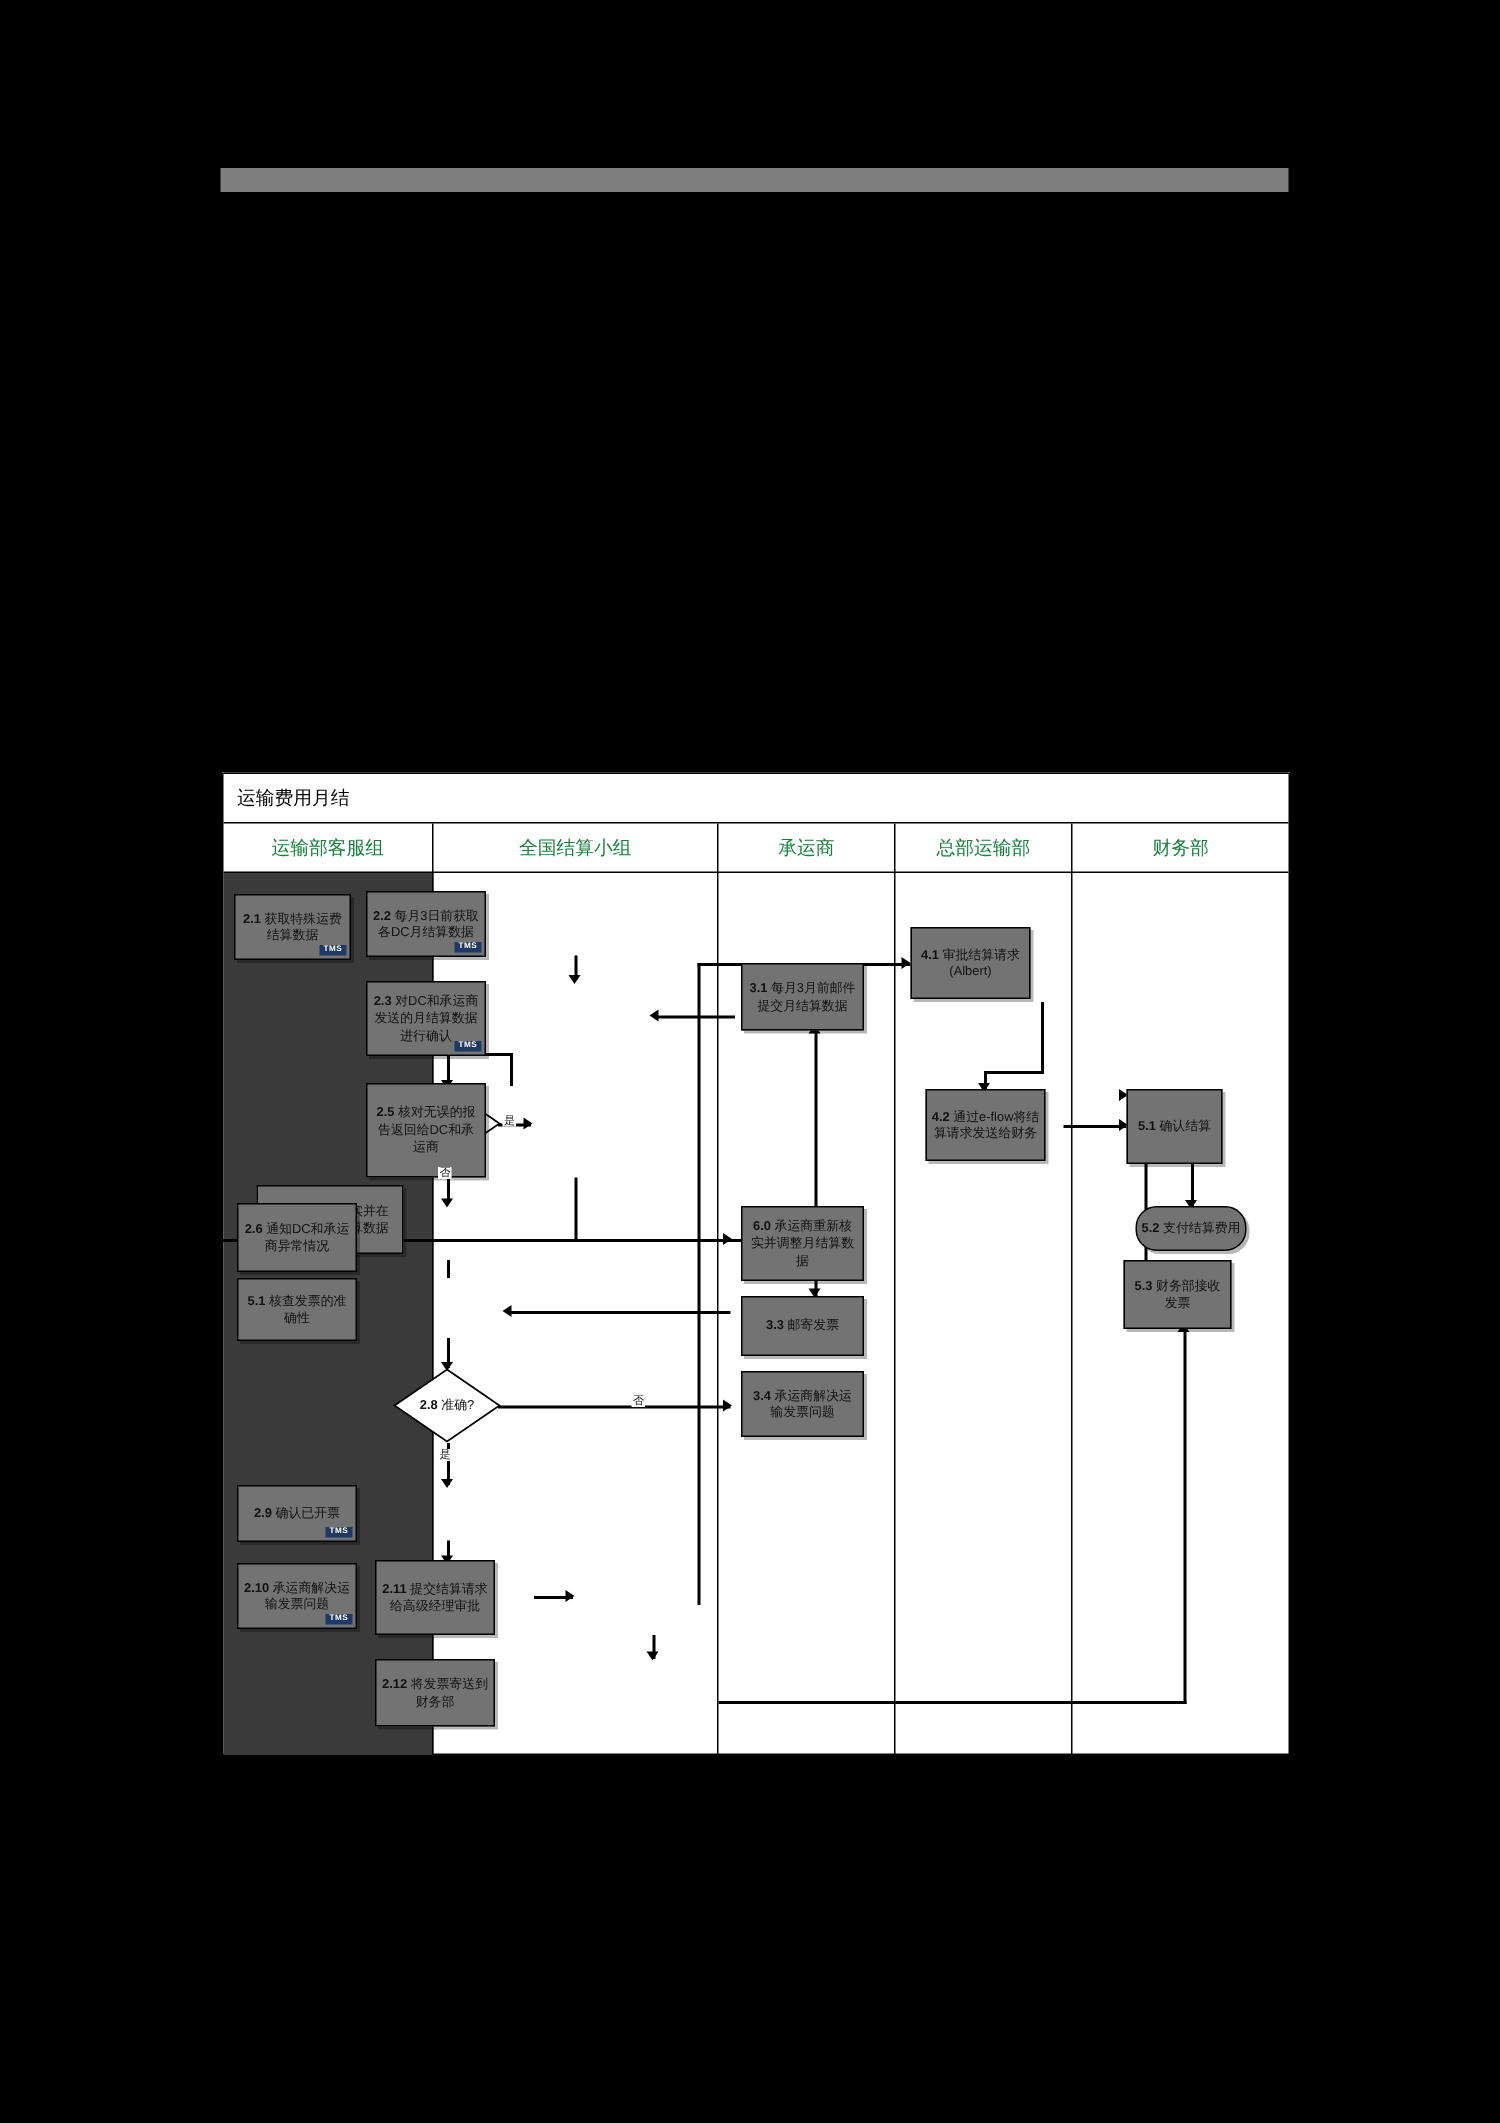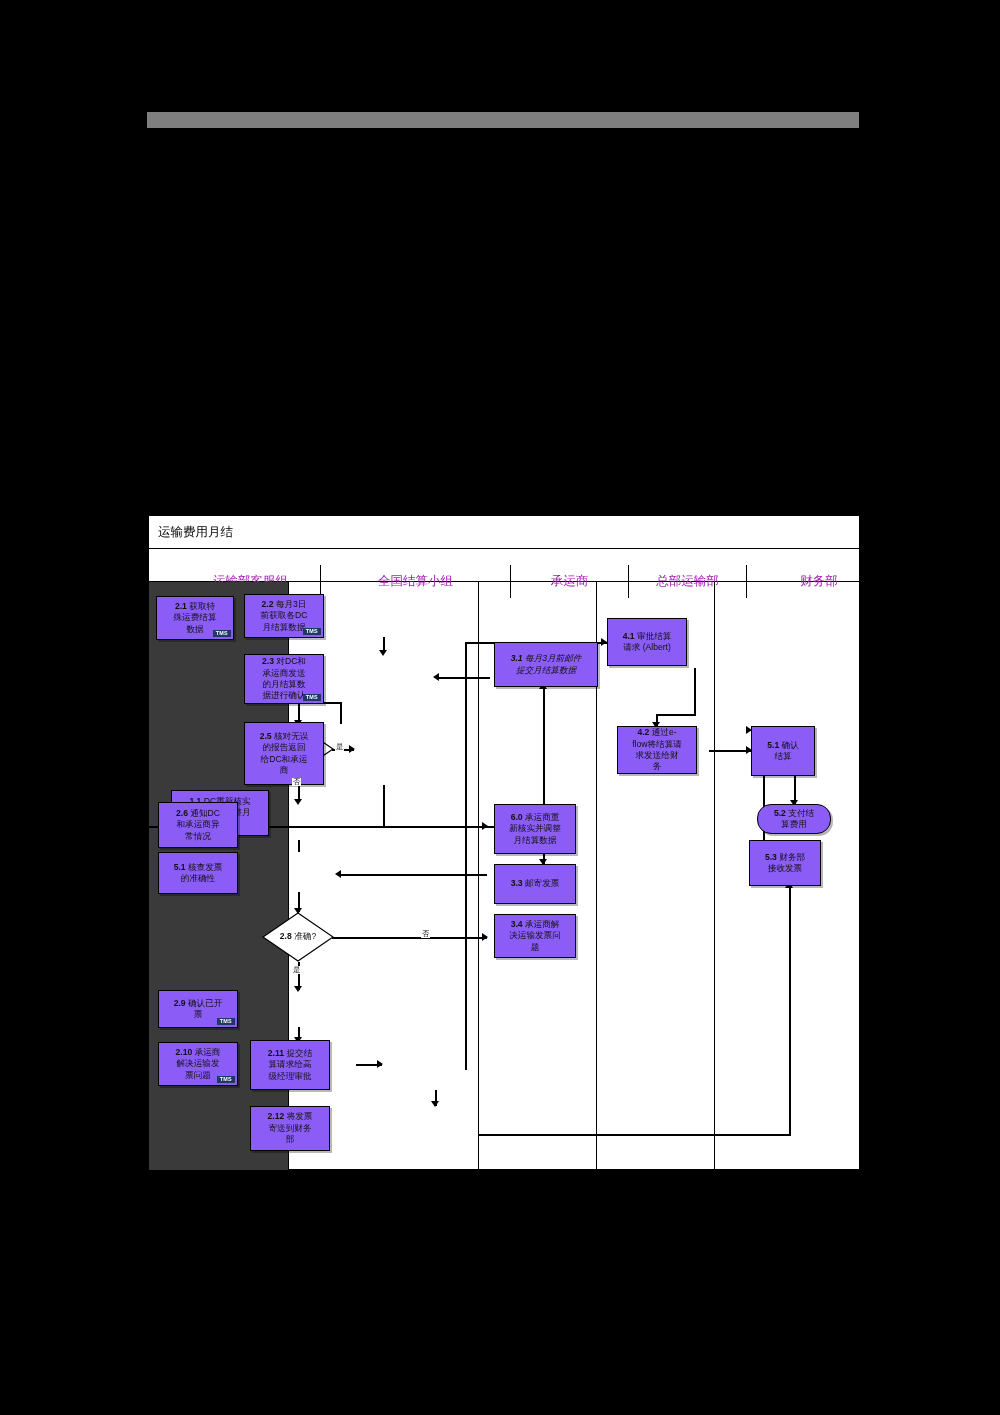--- a/index.html
+++ b/index.html
@@ -33,53 +33,52 @@
     display:flex;align-items:center;
     padding-left:9px;
     font-size:12.5px;color:#000;
   }
   .lane-head-row{
     position:absolute;left:0;top:33px;width:100%;height:33px;
     border-bottom:1px solid #000;
     box-sizing:border-box;
   }
   .lane-head{
-    position:absolute;top:16px;height:33px;
+    position:absolute;top:0;height:33px;
     display:flex;align-items:center;justify-content:center;
-    font-size:12.5px;color:#a21caf;
+    font-size:12.5px;color:#15803d;
     border-right:1px solid #000;
     box-sizing:border-box;
-    margin-left:32px;
   }
   .lane-head.last{border-right:none;}
 
   
   .lane-body{
     position:absolute;left:0;top:66px;width:100%;height:588px;
   }
   .lane-col{
     position:absolute;top:0;height:588px;
     border-right:1px solid #000;
     box-sizing:border-box;
   }
   .lane-col.last{border-right:none;}
   .lane-fill-dark{background:#3a3a3a;}
 
   
   .node{
     position:absolute;
-    background:#8b5cf6;
+    background:#737373;
     border:1px solid #000;
     box-sizing:border-box;
     display:flex;align-items:center;justify-content:center;
     text-align:center;
     font-size:8.6px;
     line-height:1.32;
     color:#111;
-    padding:2px 14px;
+    padding:2px 3px;
     box-shadow:2px 2px 0 rgba(0,0,0,0.28);
     z-index:5;
   }
   .node .num{font-weight:bold;}
   .node.rounded{border-radius:14px;box-shadow:2px 2px 0 rgba(0,0,0,0.28);}
   .node.diamond{
     background:transparent;border:none;box-shadow:none;
     padding:0;
   }
   .diamond-inner{
@@ -305,21 +304,21 @@
       <div class="node" style="left:101px;top:458px;width:80px;height:50px;">
         <div><span class="num">2.11</span>
         <span>提交结算请求给高级经理审批</span></div>
       </div>
 
       <div class="node" style="left:101px;top:524px;width:80px;height:45px;">
         <div><span class="num">2.12</span>
         <span>将发票寄送到财务部</span></div>
       </div>
 
-      <div class="node" style="left:345px;top:60px;width:104px;height:45px;font-style:italic;">
+      <div class="node" style="left:345px;top:60px;width:82px;height:45px;">
         <div><span class="num">3.1</span>
         <span>每月3月前邮件提交月结算数据</span></div>
       </div>
 
       <div class="node" style="left:345px;top:222px;width:82px;height:50px;">
         <div><span class="num">6.0</span>
         <span>承运商重新核实并调整月结算数据</span></div>
       </div>
 
       <div class="node" style="left:345px;top:282px;width:82px;height:40px;">

